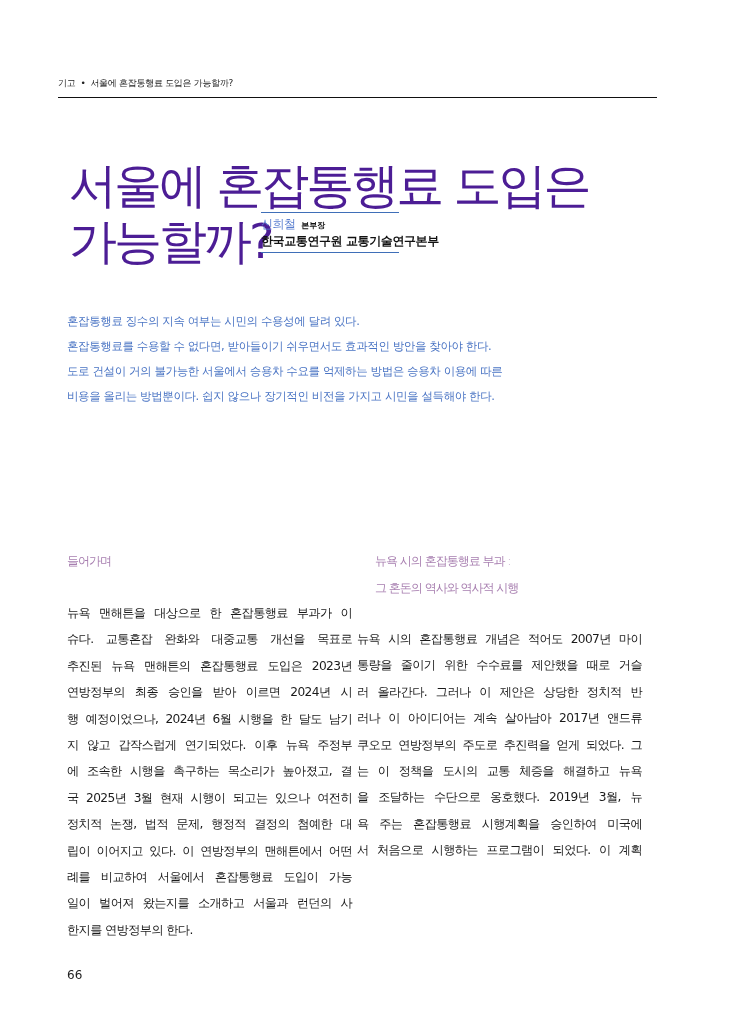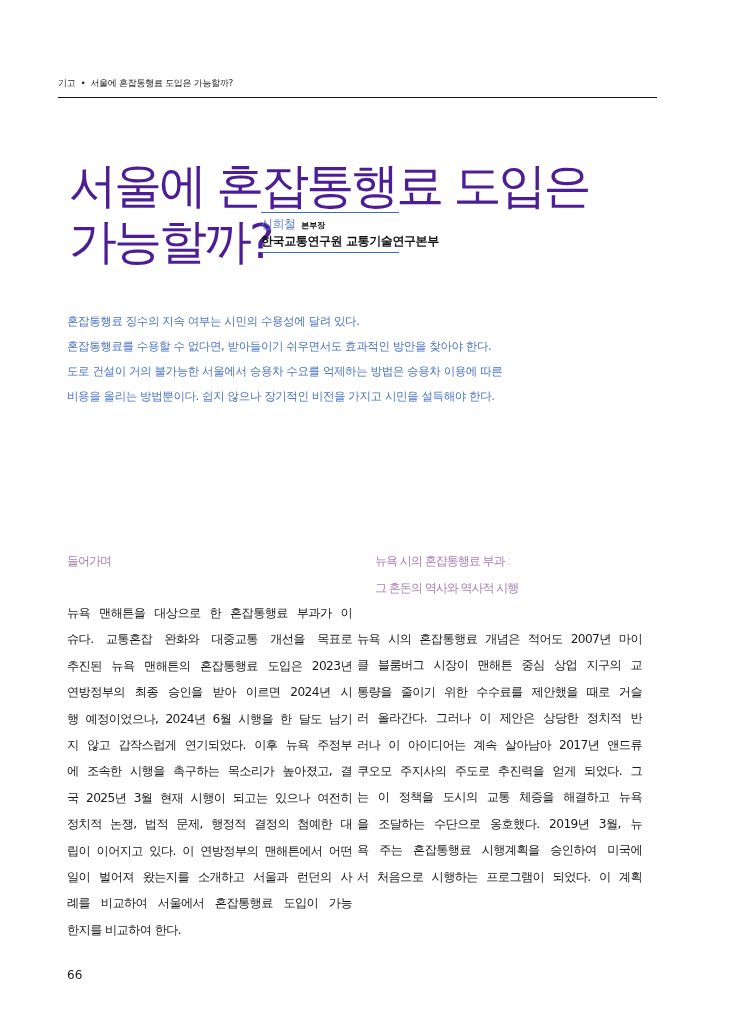--- a/index.html
+++ b/index.html
@@ -186,31 +186,30 @@
   <span class="line">뉴욕 맨해튼을 대상으로 한 혼잡통행료 부과가 이</span>
   <span class="line">슈다. 교통혼잡 완화와 대중교통 개선을 목표로</span>
   <span class="line">추진된 뉴욕 맨해튼의 혼잡통행료 도입은 2023년</span>
   <span class="line">연방정부의 최종 승인을 받아 이르면 2024년 시</span>
   <span class="line">행 예정이었으나, 2024년 6월 시행을 한 달도 남기</span>
   <span class="line">지 않고 갑작스럽게 연기되었다. 이후 뉴욕 주정부</span>
   <span class="line">에 조속한 시행을 촉구하는 목소리가 높아졌고, 결</span>
   <span class="line">국 2025년 3월 현재 시행이 되고는 있으나 여전히</span>
   <span class="line">정치적 논쟁, 법적 문제, 행정적 결정의 첨예한 대</span>
   <span class="line">립이 이어지고 있다. 이 연방정부의 맨해튼에서 어떤</span>
+  <span class="line">례를 비교하여 서울에서 혼잡통행료 도입이 가능</span>
   <span class="line">일이 벌어져 왔는지를 소개하고 서울과 런던의 사</span>
-  <span class="line">례를 비교하여 서울에서 혼잡통행료 도입이 가능</span>
-  <span class="line last">한지를 비교하여 한다.</span>
+  <span class="line last">한지를 연방정부의 한다.</span>
 </div>
 
 <div class="body-col col-right">
   <span class="line">뉴욕 시의 혼잡통행료 개념은 적어도 2007년 마이</span>
-  <span class="line">클 블룸버그 시장이 맨해튼 중심 상업 지구의 교</span>
   <span class="line">통량을 줄이기 위한 수수료를 제안했을 때로 거슬</span>
   <span class="line">러 올라간다. 그러나 이 제안은 상당한 정치적 반</span>
   <span class="line">러나 이 아이디어는 계속 살아남아 2017년 앤드류</span>
-  <span class="line">쿠오모 주지사의 주도로 추진력을 얻게 되었다. 그</span>
+  <span class="line">쿠오모 연방정부의 주도로 추진력을 얻게 되었다. 그</span>
   <span class="line">는 이 정책을 도시의 교통 체증을 해결하고 뉴욕</span>
   <span class="line">을 조달하는 수단으로 옹호했다. 2019년 3월, 뉴</span>
   <span class="line">욕 주는 혼잡통행료 시행계획을 승인하여 미국에</span>
   <span class="line">서 처음으로 시행하는 프로그램이 되었다. 이 계획</span>
 </div>
 
 <div class="page-number">66</div>
 
 </body></html>

